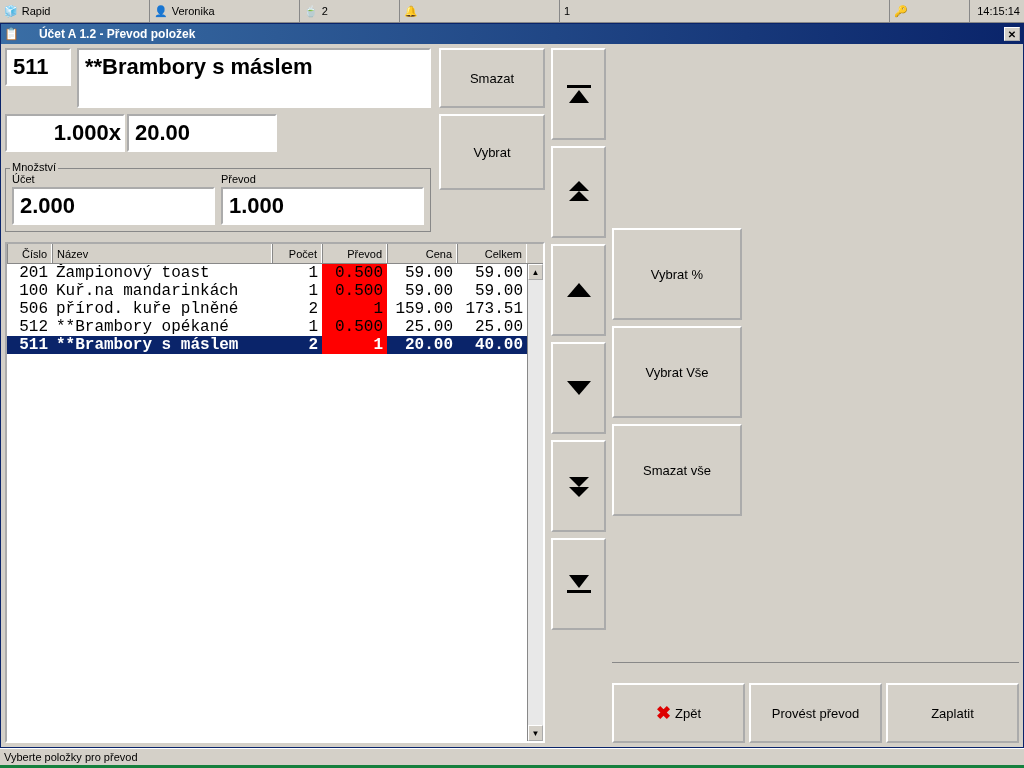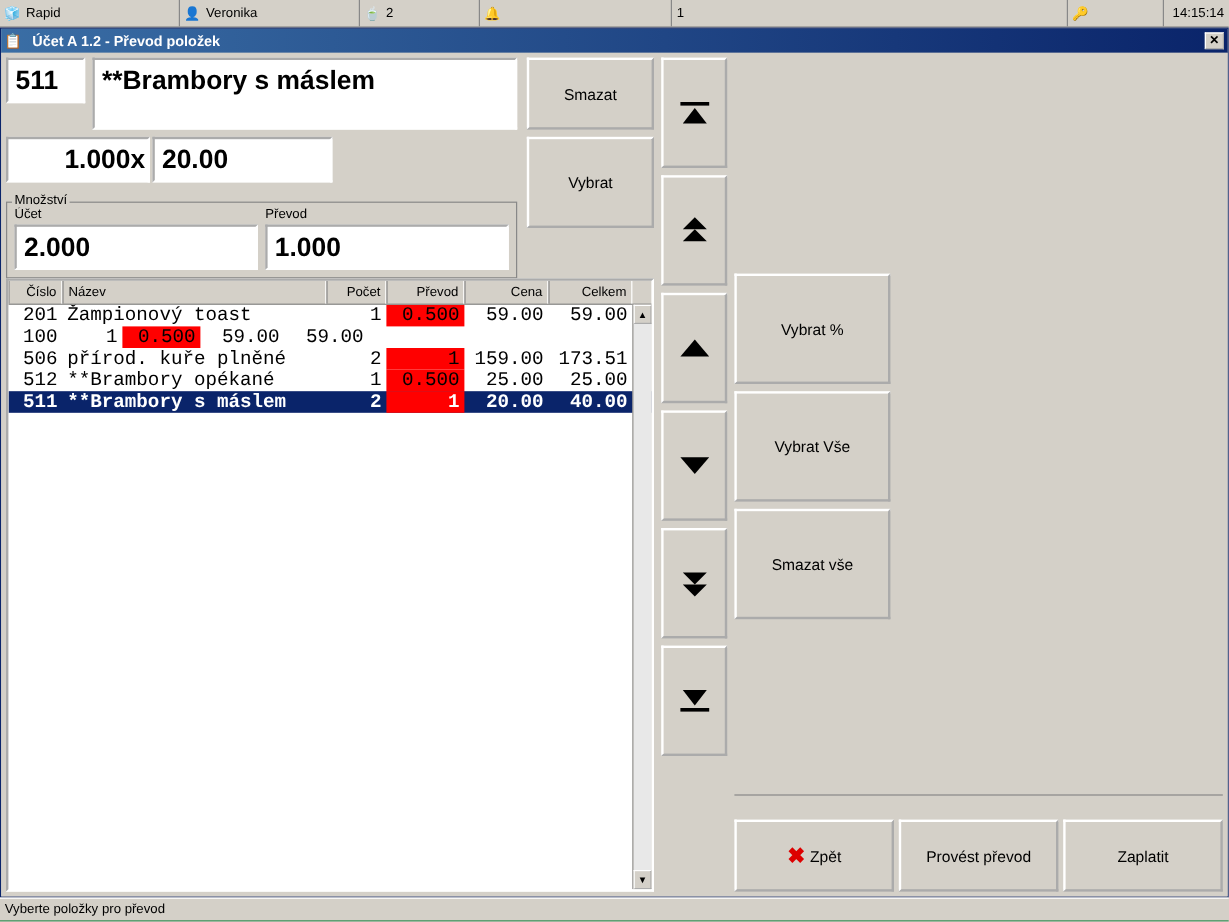--- a/index.html
+++ b/index.html
@@ -32,21 +32,21 @@
   .mcol { flex: 1; }
   .mcol .lbl { font-size: 11px; margin-bottom: 2px; }
   .mcol .mbox { border: 2px inset #fff; background: #fff; padding: 4px 6px; font-size: 22px; font-weight: bold; }
 
   .btn { background: #d4d0c8; border: 2px outset #fff; font-size: 13px; cursor: pointer; display:flex; align-items:center; justify-content:center; }
 
   .action-btns { display: flex; flex-direction: column; gap: 6px; margin-left: auto; }
   .action-btns .btn { width: 106px; height: 60px; }
 
   
-  .grid { margin-top: 0; flex: 1; border: 2px inset #fff; background: #fff; display: flex; flex-direction: column; overflow: hidden; position: relative; }
+  .grid { margin-top: 10px; flex: 1; border: 2px inset #fff; background: #fff; display: flex; flex-direction: column; overflow: hidden; position: relative; }
   .grid-head { display: flex; background: #d4d0c8; height: 20px; border-bottom: 1px solid #888; font-size: 11px; }
   .gh { padding: 2px 4px; border-right: 1px solid #fff; border-left: 1px solid #888; display: flex; align-items: center; }
   .gh.r { justify-content: flex-end; }
   .grid-body { flex: 1; overflow: hidden; font-size: 16px; font-family: Liberation Mono, monospace; }
   .gr { display: flex; height: 18px; align-items: stretch; }
   .gd { padding: 1px 4px; display: flex; align-items: center; }
   .gd.r { justify-content: flex-end; }
   .c-cislo { width: 45px; text-align: right; justify-content: flex-end; }
   .c-nazev { width: 220px; }
   .c-pocet { width: 50px; }
@@ -69,21 +69,21 @@
   
   .right-col { flex: 1; display: flex; flex-direction: column; }
   .pick-btns { display: flex; flex-direction: column; gap: 6px; margin-top: 180px; }
   .pick-btns .btn { width: 130px; height: 92px; font-size: 13px; }
 
   .bottom-btns { margin-top: auto; display: flex; gap: 4px; padding-top: 20px; border-top: 1px solid #888; }
   .bottom-btns .btn { flex: 1; height: 60px; font-size: 13px; }
   .btn .xico { color: #d00; font-weight: bold; margin-right: 4px; font-size: 18px; }
 
   
-  .statusbar { height: 20px; background: #d4d0c8; border-top: 1px solid #fff; padding: 2px 4px; font-size: 11px; display:flex; align-items:center; border-bottom:1px solid #15803d; }
+  .statusbar { height: 20px; background: #d4d0c8; border-top: 1px solid #fff; padding: 2px 4px; font-size: 11px; display:flex; align-items:center; border-bottom:3px solid #15803d; }
 
 </style>
 </head>
 <body>
 
 <div class="topbar">
   <div class="topbar-cell" style="width:150px">
     <span class="ico">🧊</span>
     <span>Rapid</span>
   </div>
@@ -105,21 +105,21 @@
     <span class="ico">🔑</span>
   </div>
   <div class="topbar-cell" style="flex:1; justify-content:flex-end; border-right:none">
     <span>14:15:14</span>
   </div>
 </div>
 
 <div class="window">
   <div class="titlebar">
     <span class="ico">📋</span>
-    <span style="margin-left:8px">Účet A 1.2 - Převod položek</span>
+    <span style="margin-left:20px">Účet A 1.2 - Převod položek</span>
     <div class="x">✕</div>
   </div>
   <div class="window-body">
 
     <div class="left-col">
       <div style="display:flex; gap:8px;">
         <div style="flex:1">
           <div class="info-row">
             <div class="box-in code-box">511</div>
             <div class="box-in name-box">**Brambory s máslem</div>
@@ -159,20 +159,21 @@
             <div class="gr">
               <div class="gd c-cislo" style="">201</div>
               <div class="gd c-nazev" style="">Žampionový toast</div>
               <div class="gd c-pocet r" style="">1</div>
               <div class="gd c-prevod r prevod-cell" style="">0.500</div>
               <div class="gd c-cena r" style="">59.00</div>
               <div class="gd c-celkem r" style="">59.00</div>
             </div>
             <div class="gr">
               <div class="gd c-cislo" style="">100</div>
+              <div class="gd c-nazev" style="">Kuř.na mandarinkách</div>
               <div class="gd c-pocet r" style="">1</div>
               <div class="gd c-prevod r prevod-cell" style="">0.500</div>
               <div class="gd c-cena r" style="">59.00</div>
               <div class="gd c-celkem r" style="">59.00</div>
             </div>
             <div class="gr">
               <div class="gd c-cislo" style="">506</div>
               <div class="gd c-nazev" style="">přírod. kuře plněné</div>
               <div class="gd c-pocet r" style="">2</div>
               <div class="gd c-prevod r prevod-cell" style="">1</div>

